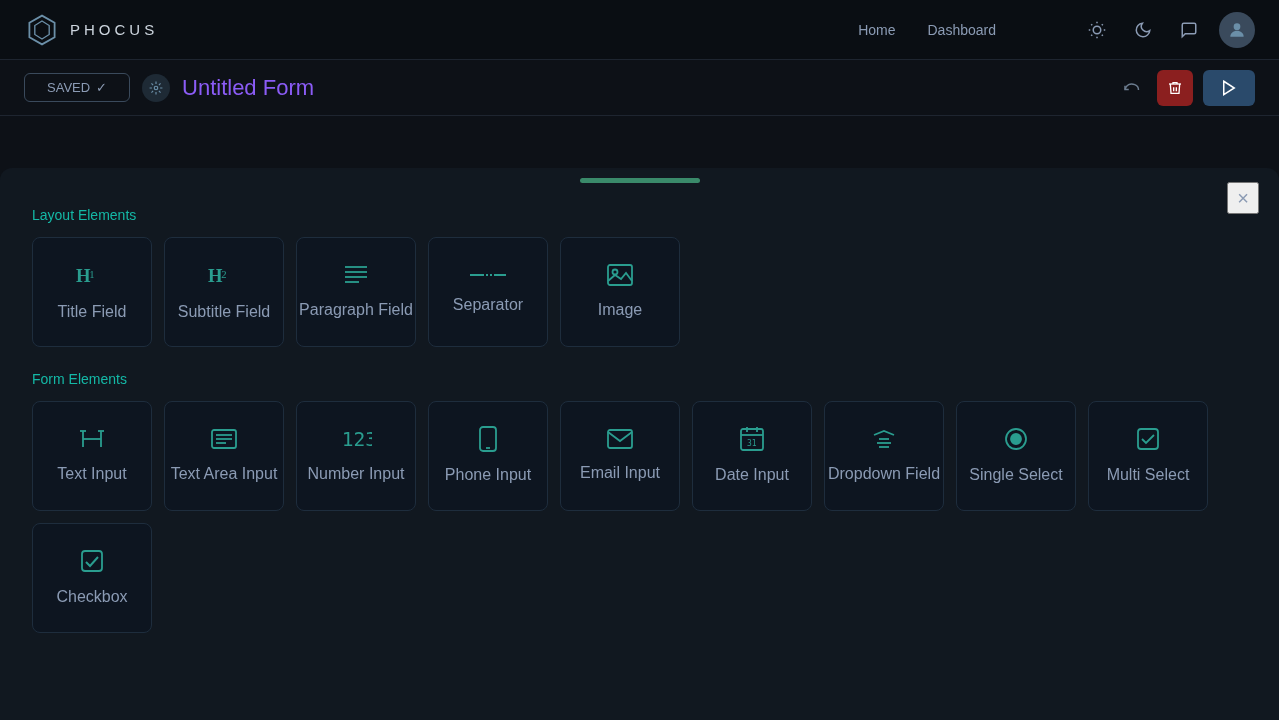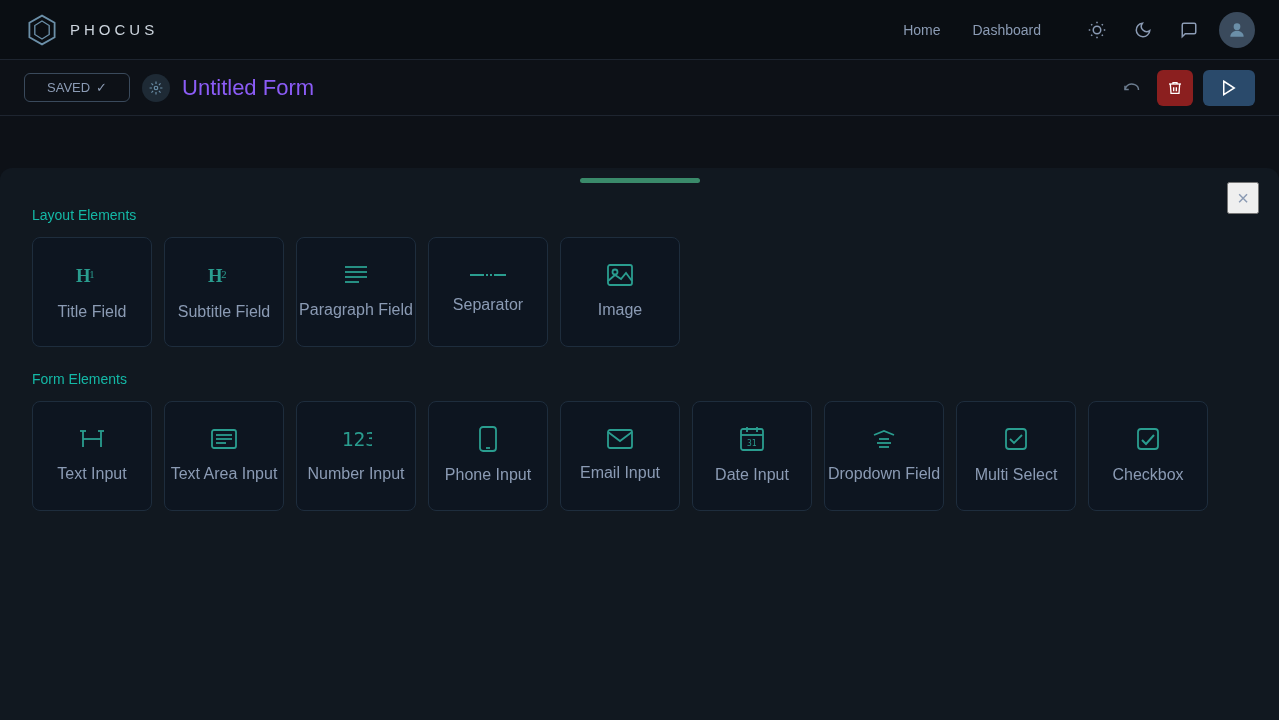--- a/index.html
+++ b/index.html
@@ -15,20 +15,21 @@
     }
 
     
     .topnav {
       background: #0a0e13;
       height: 60px;
       display: flex;
       align-items: center;
       padding: 0 24px;
       border-bottom: 1px solid #1e2530;
+      gap: 45px;
     }
     .logo-area {
       display: flex;
       align-items: center;
       gap: 10px;
       flex: 1;
     }
     .logo-hex {
       width: 36px;
       height: 36px;
@@ -474,20 +475,29 @@
         <svg width="30" height="24" viewBox="0 0 30 24" fill="none" stroke="#2a9d8f" stroke-width="1.8">
           <polyline points="5,8 15,4 25,8"></polyline>
           <line x1="10" y1="12" x2="20" y2="12"></line>
           <line x1="8" y1="16" x2="22" y2="16"></line>
           <line x1="10" y1="20" x2="20" y2="20"></line>
         </svg>
       </div>
       <span class="element-label">Dropdown Field</span>
     </div>
 
+    <div class="element-card">
+      <div class="element-icon">
+        <svg width="26" height="26" viewBox="0 0 26 26" fill="none" stroke="#2a9d8f" stroke-width="1.8">
+          <circle cx="13" cy="13" r="10"></circle>
+          <circle cx="13" cy="13" r="5" fill="#2a9d8f"></circle>
+        </svg>
+      </div>
+      <span class="element-label">Single Select</span>
+    </div>
 
     <div class="element-card">
       <div class="element-icon">
         <svg width="26" height="26" viewBox="0 0 26 26" fill="none" stroke="#2a9d8f" stroke-width="1.8">
           <rect x="3" y="3" width="20" height="20" rx="3"></rect>
           <polyline points="7,13 11,17 19,9"></polyline>
         </svg>
       </div>
       <span class="element-label">Multi Select</span>
     </div>

